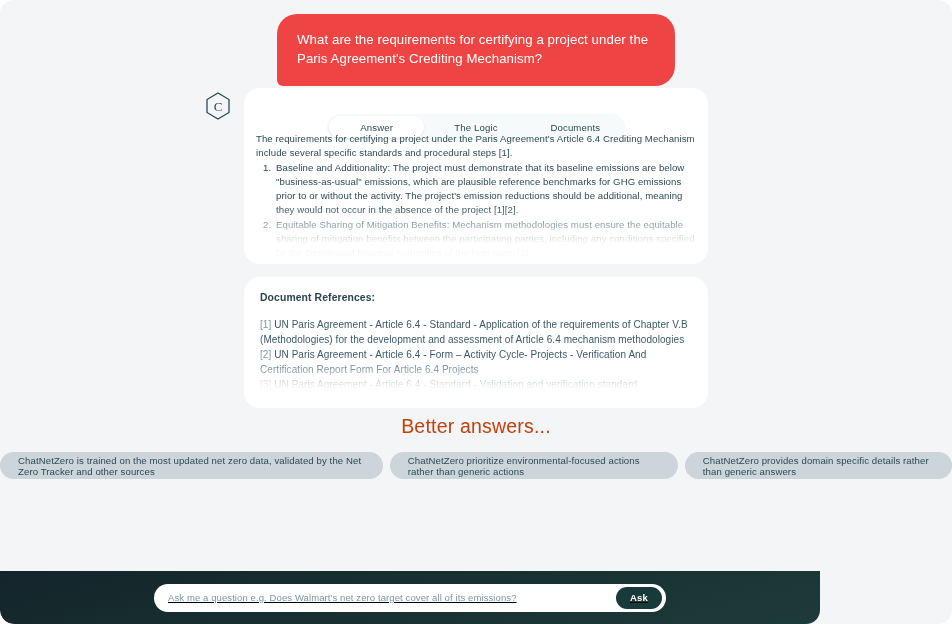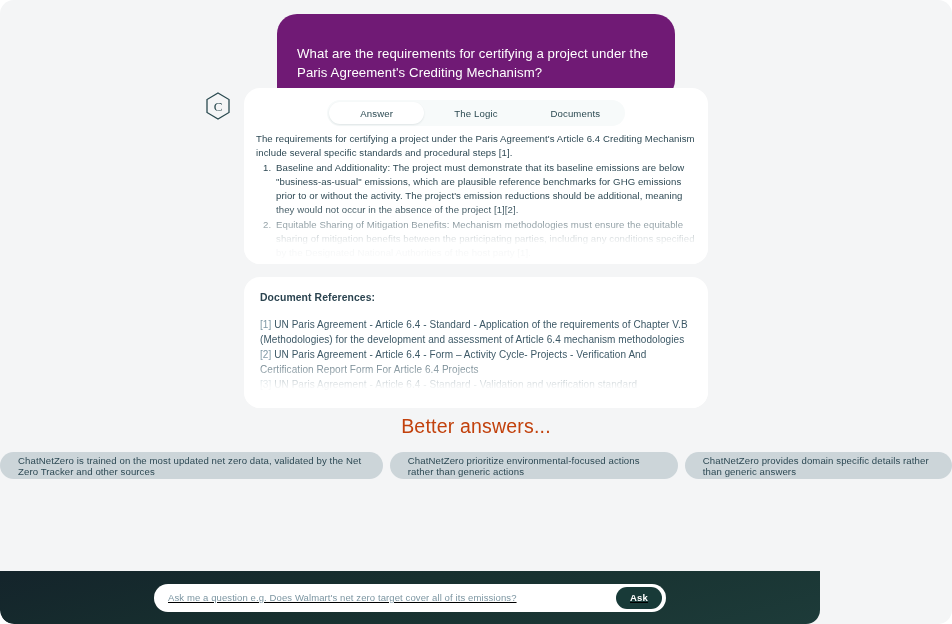--- a/index.html
+++ b/index.html
@@ -25,24 +25,24 @@
   .question-row {
     position: absolute;
     top: 14px;
     left: 0;
     width: 952px;
     display: flex;
     justify-content: center;
   }
   .question-bubble {
     width: 398px;
-    background: #701a75;
+    background: #ef4444;
     color: #ffffff;
     border-radius: 20px 20px 20px 6px;
-    padding: 30px 20px 18px 20px;
+    padding: 16px 20px 18px 20px;
     font-size: 13.2px;
     line-height: 19px;
     letter-spacing: 0.1px;
   }
 
   
   .avatar {
     position: absolute;
     left: 203px;
     top: 91px;
@@ -67,21 +67,21 @@
     position: absolute;
     left: 0; right: 0; bottom: 0;
     height: 58px;
     background: linear-gradient(to bottom, rgba(255,255,255,0) 0%, rgba(255,255,255,0.92) 62%, #ffffff 100%);
     pointer-events: none;
   }
 
   .tabbar {
     position: absolute;
     left: 83px;
-    top: 12px;
+    top: 26px;
     width: 298px;
     height: 26px;
     background: #f7fafa;
     border-radius: 13px;
     display: flex;
     align-items: center;
   }
   .tab {
     flex: 1;
     height: 22px;

